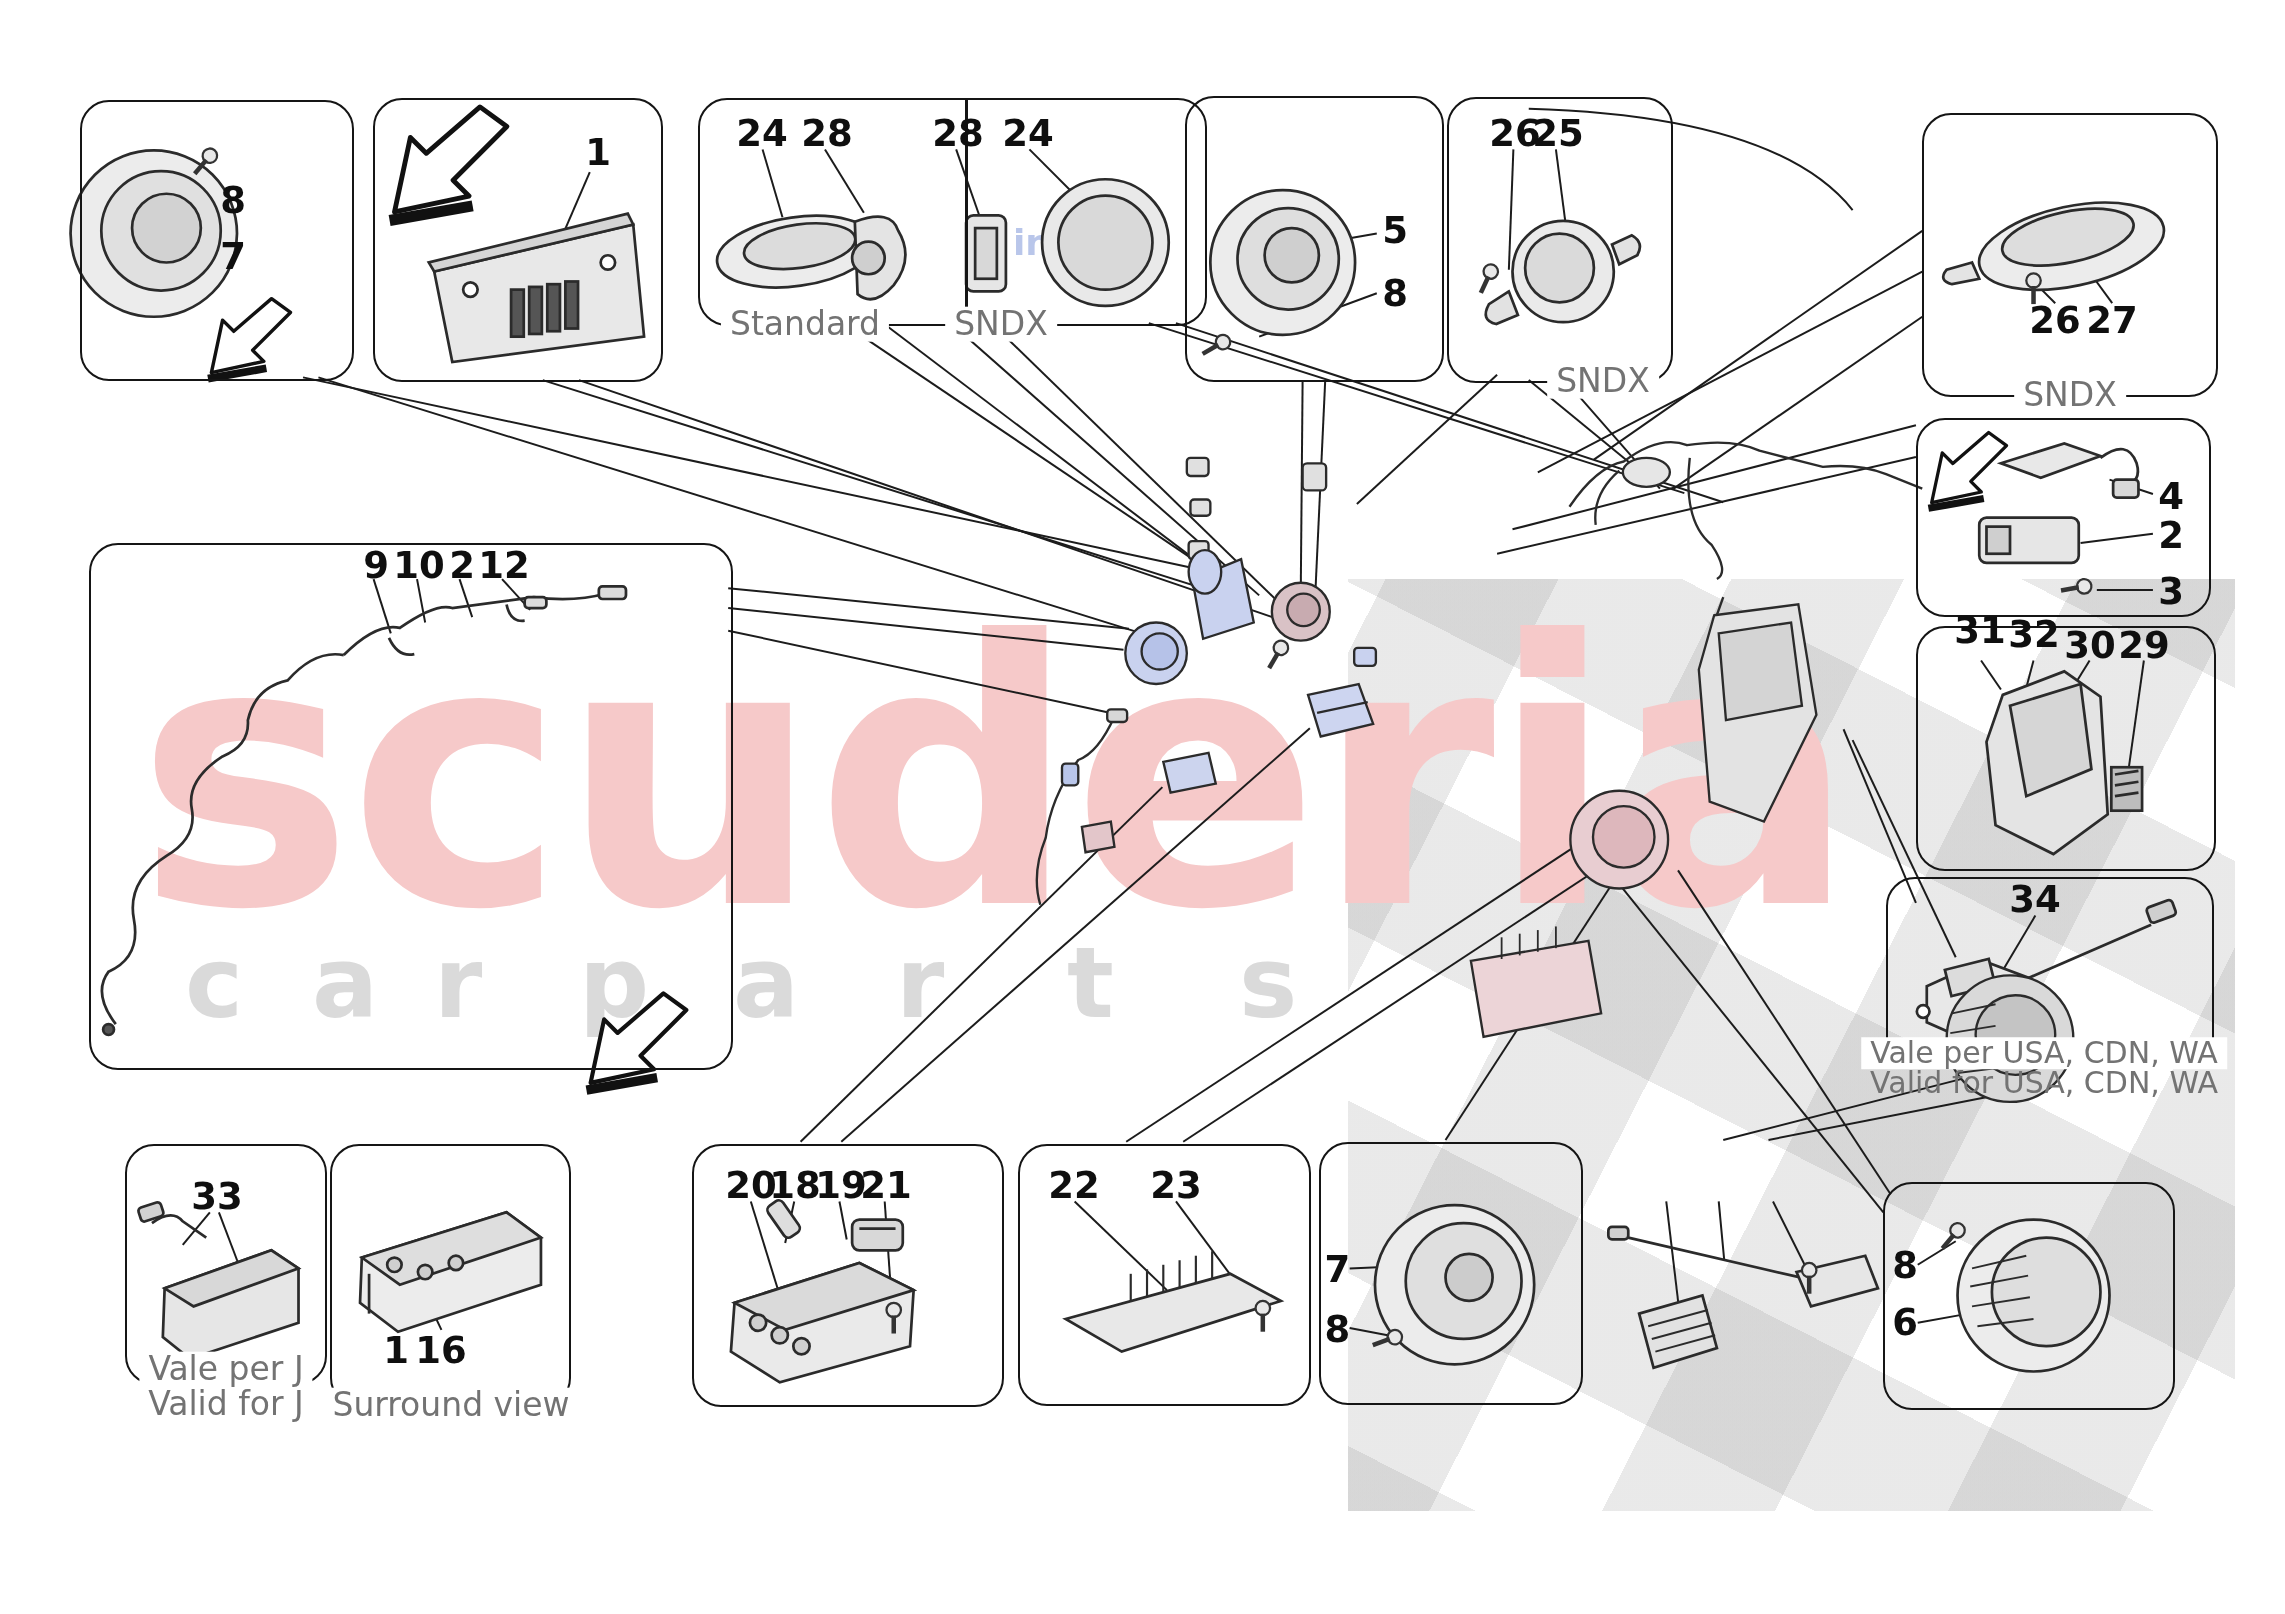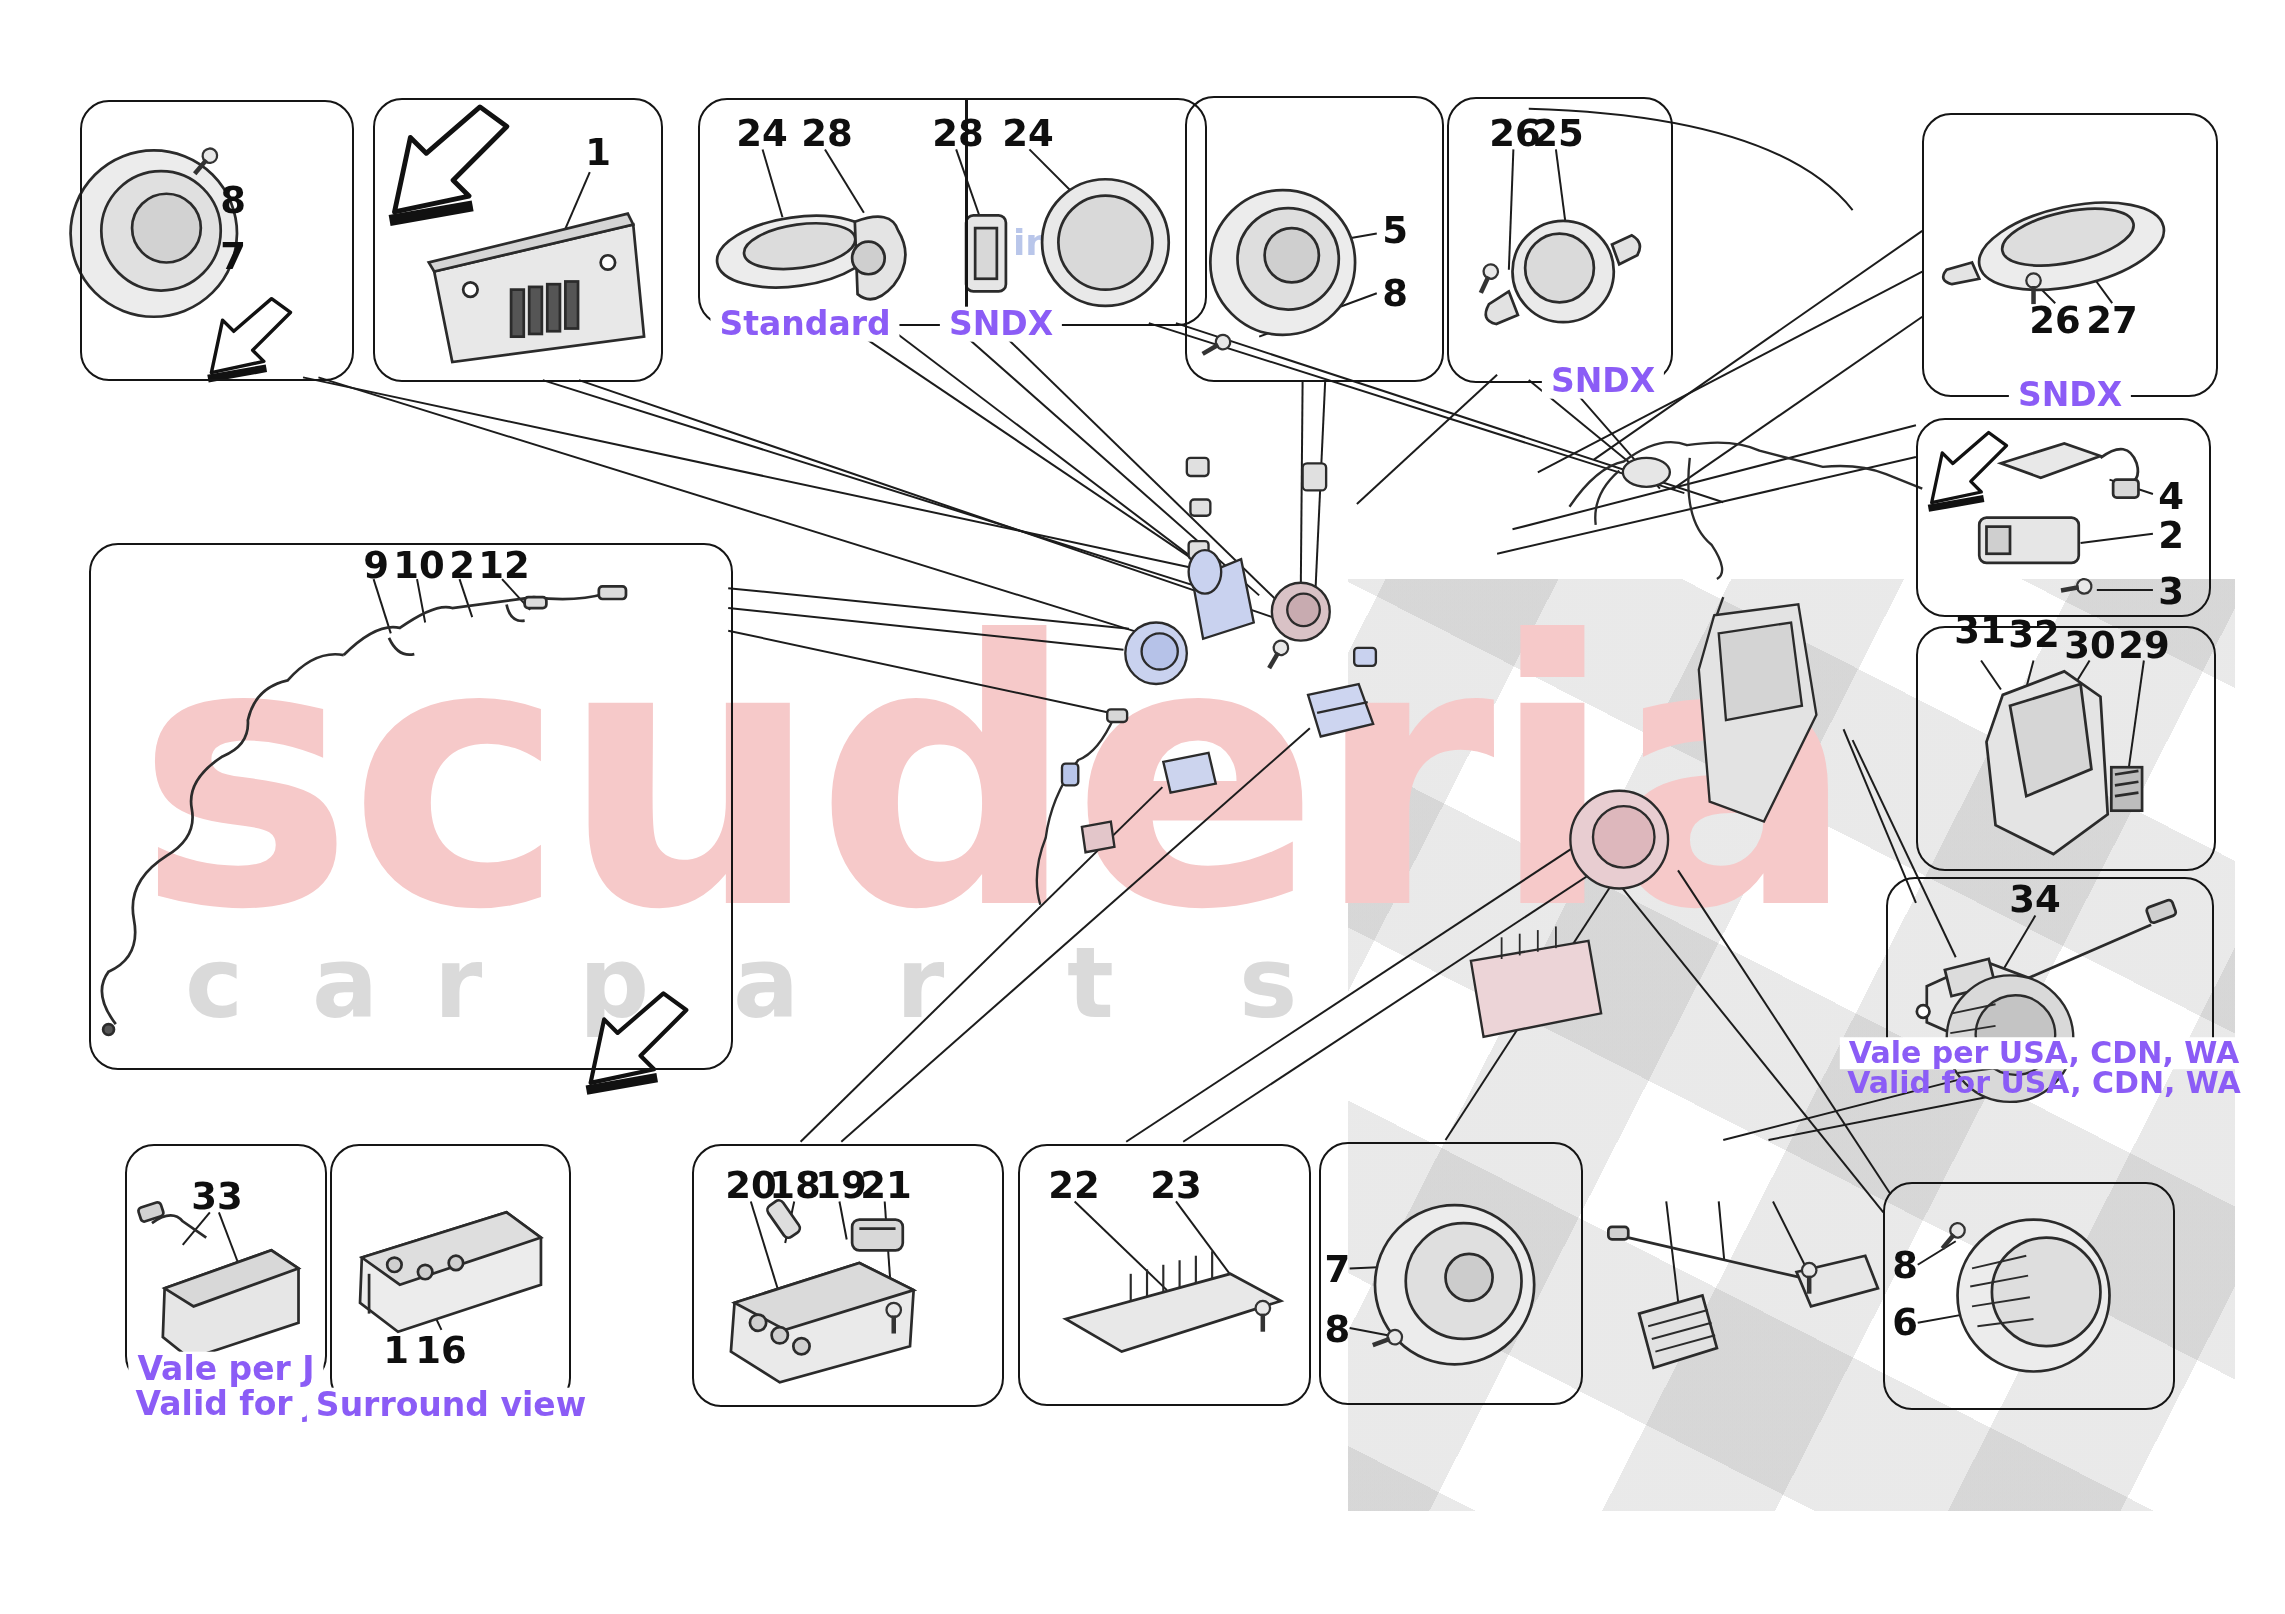--- a/index.html
+++ b/index.html
@@ -13,21 +13,21 @@
              repeating-linear-gradient(-45deg, rgba(0,0,0,0) 0 154px, rgba(120,120,120,.16) 154px 308px);
            transform:rotate(-18deg);}
   .wm-pink{position:absolute;left:136px;top:593px;font-size:366px;font-weight:bold;letter-spacing:-5.4px;
            color:#f6c9c9;z-index:1;line-height:1;user-select:none;}
   .wm-gray-letter{position:absolute;top:934px;font-size:98px;font-weight:bold;color:#dadada;z-index:1;line-height:1;}
   .wm-blue{position:absolute;color:#b9c6ea;font-weight:bold;z-index:2;}
   
   .panel{position:absolute;border:2.7px solid #151515;border-radius:29px;z-index:3;background:transparent;}
   .num{position:absolute;transform:translate(-50%,-50%);font-size:37px;font-weight:bold;color:#0f0f0f;
        z-index:5;line-height:1;white-space:nowrap;}
-  .cap{position:absolute;transform:translate(-50%,-50%);font-size:33px;font-weight:bold;color:#8b5cf6;
+  .cap{position:absolute;transform:translate(-50%,-50%);font-size:33px;font-weight:normal;color:#737373;
        z-index:5;background:#ffffff;padding:0 9px;line-height:1.05;white-space:nowrap;}
   .cap.small{font-size:30px;}
   .cap.noborderbg{background:transparent;text-align:right;}
   #art{position:absolute;left:0;top:0;z-index:2;}
 </style>
 </head>
 <body>
 
 <div id="canvas">
 

